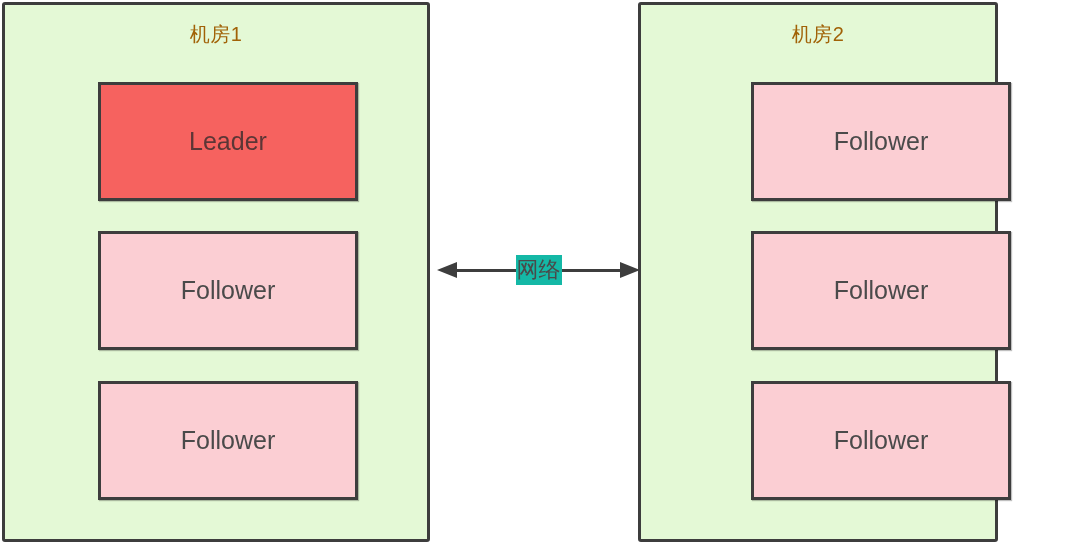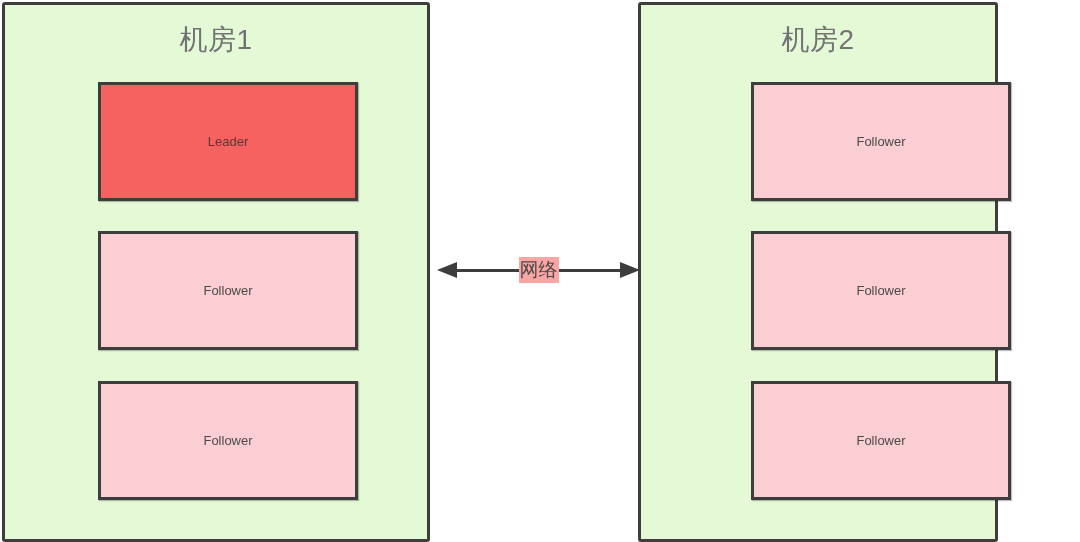--- a/index.html
+++ b/index.html
@@ -24,36 +24,36 @@
     border-radius: 3px;
   }
   .dc-left  { left: 2px;   top: 2px; width: 428px; height: 540px; }
   .dc-right { left: 638px; top: 2px; width: 360px; height: 540px; }
   .dc-title {
     position: absolute;
     top: 16px;
     left: 0;
     width: 100%;
     text-align: center;
-    font-size: 28px;
-    color: #737373;
+    font-size: 20px;
+    color: #a16207;
     letter-spacing: 0.5px;
   }
   
   .node {
     position: absolute;
     box-sizing: border-box;
     width: 260px;
     height: 119px;
     border: 3px solid #3d3d3d;
     box-shadow: 1px 1px 1px rgba(0,0,0,0.25);
     display: flex;
     align-items: center;
     justify-content: center;
-    font-size: 13px;
+    font-size: 25px;
     color: #4a4a4a;
   }
   .node.leader   { background: #f6625f; color: #5c3636; }
   .node.follower { background: #fbced3; text-align: center; }
   .dc-left  .node { left: 93px; }
   .dc-right .node { left: 110px; }
   .row-0 { top: 77px; }
   .row-1 { top: 226px; }
   .row-2 { top: 376px; }
   
@@ -80,23 +80,23 @@
     border-top: 8px solid transparent;
     border-bottom: 8px solid transparent;
   }
   .arrowhead.left  { left: 0;  border-right: 20px solid #3d3d3d; }
   .arrowhead.right { right: 0; border-left: 20px solid #3d3d3d; }
   .link-label {
     position: absolute;
     left: 50%;
     top: 16px;
     transform: translate(-50%, -50%);
-    background: #fca5a5;
+    background: #14b8a6;
     padding: 0 1px;
-    font-size: 19px;
+    font-size: 22px;
     color: #4a4a4a;
     white-space: nowrap;
   }
 </style>
 </head>
 <body>
 
 <div class="canvas">
 
   <div class="dc dc-left">

